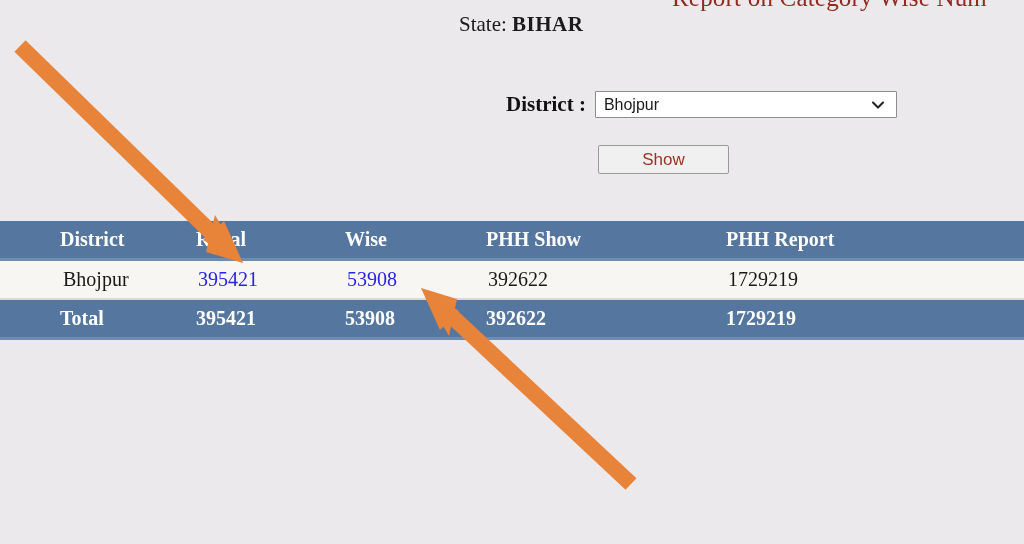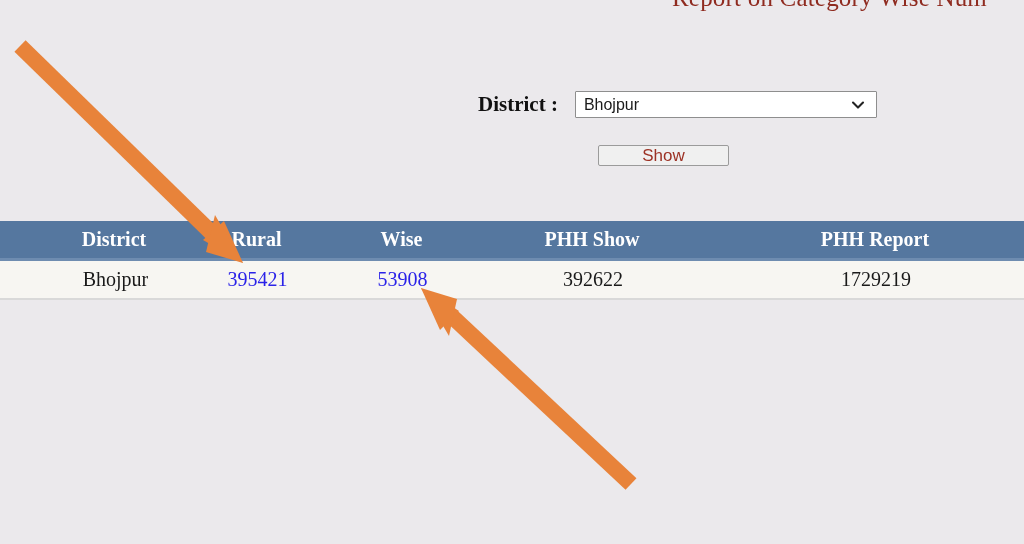--- a/index.html
+++ b/index.html
@@ -36,25 +36,25 @@
     font-size: 21px;
     color: #1b1b1b;
     white-space: nowrap;
   }
   .state-label { font-weight: 400; }
   .state-value { font-weight: bold; letter-spacing: 0.5px; }
 
   
   .district-row {
     position: absolute;
-    left: 478px;
+    left: 506px;
     top: 91px;
     display: flex;
     align-items: center;
-    gap: 8px;
+    gap: 0px;
   }
   .district-label {
     font-size: 21px;
     font-weight: bold;
     color: #111;
     white-space: nowrap;
     margin-right: 9px;
   }
   .district-select {
     position: relative;
@@ -84,21 +84,21 @@
     height: 14px;
     display: block;
   }
 
   
   .show-btn {
     position: absolute;
     left: 598px;
     top: 145px;
     width: 131px;
-    height: 21px;
+    height: 29px;
     background: #f0f0f0;
     border: 1px solid #9b9b9b;
     border-radius: 2px;
     box-sizing: border-box;
     font-family: "Liberation Sans", sans-serif;
     font-size: 17px;
     color: #9c3124;
     cursor: pointer;
     padding: 0;
     display: flex;
@@ -112,21 +112,21 @@
     left: 0;
     top: 221px;
     width: 1024px;
     border-collapse: collapse;
     table-layout: fixed;
   }
   .data-table th,
   .data-table td {
     padding: 0;
     margin: 0;
-    text-align: center;
+    text-align: left;
     font-size: 20px;
     vertical-align: middle;
     height: 37px;
     font-family: Liberation Serif, serif;
   }
   .col-district { width: 168px; }
   .col-rural    { width: 149px; }
   .col-urban    { width: 141px; }
   .col-cards    { width: 240px; }
   .col-members  { width: 326px; }
@@ -185,20 +185,23 @@
     pointer-events: none;
   }
 </style>
 </head>
 <body>
 
 <div class="page">
 
   <div class="report-title">Report on Category Wise Num</div>
 
+  <div class="state-line">
+    <span class="state-label">State:</span><span> </span><span class="state-value">BIHAR</span>
+  </div>
 
   <div class="district-row">
     <span class="district-label">District :</span>
     <div class="district-select">
       <span class="value">Bhojpur</span>
       <span class="chevron">
         <svg width="14" height="14" viewBox="0 0 14 14">
           <path d="M2 4.6 L7 9.6 L12 4.6" stroke="#222" stroke-width="2.1" fill="none" stroke-linecap="round" stroke-linejoin="round"></path>
         </svg>
       </span>
@@ -245,20 +248,37 @@
         <td class="c-urban">
           <span class="cell"><a class="num-link">53908</a></span>
         </td>
         <td class="c-cards">
           <span class="cell">392622</span>
         </td>
         <td class="c-members">
           <span class="cell">1729219</span>
         </td>
       </tr>
+      <tr class="total-row">
+        <td class="c-district">
+          <span class="cell">Total</span>
+        </td>
+        <td class="c-rural">
+          <span class="cell">395421</span>
+        </td>
+        <td class="c-urban">
+          <span class="cell">53908</span>
+        </td>
+        <td class="c-cards">
+          <span class="cell">392622</span>
+        </td>
+        <td class="c-members">
+          <span class="cell">1729219</span>
+        </td>
+      </tr>
     </tbody>
   </table>
 
   <svg class="annotations" width="1024" height="544" viewBox="0 0 1024 544">
     <g>
       <line x1="20" y1="46" x2="222" y2="243" stroke="#e8833a" stroke-width="16" stroke-linecap="butt"></line>
       <polygon points="243,263 203,240 224,221" fill="#e8833a"></polygon>
       <polygon points="243,263 206,252 215,215" fill="#e8833a"></polygon>
     </g>
     <g>

